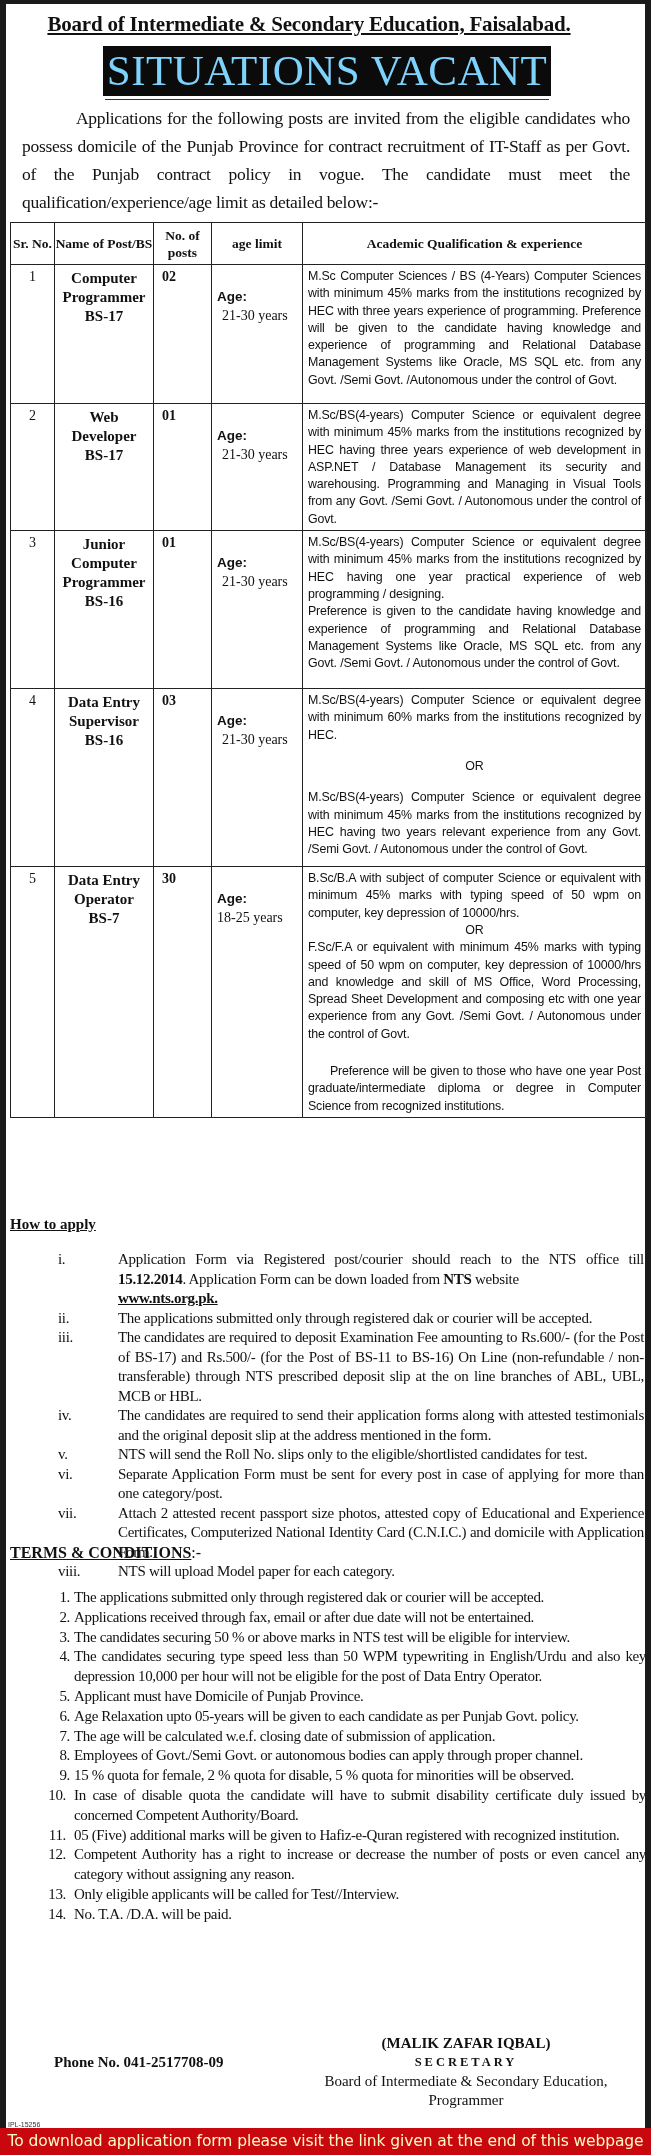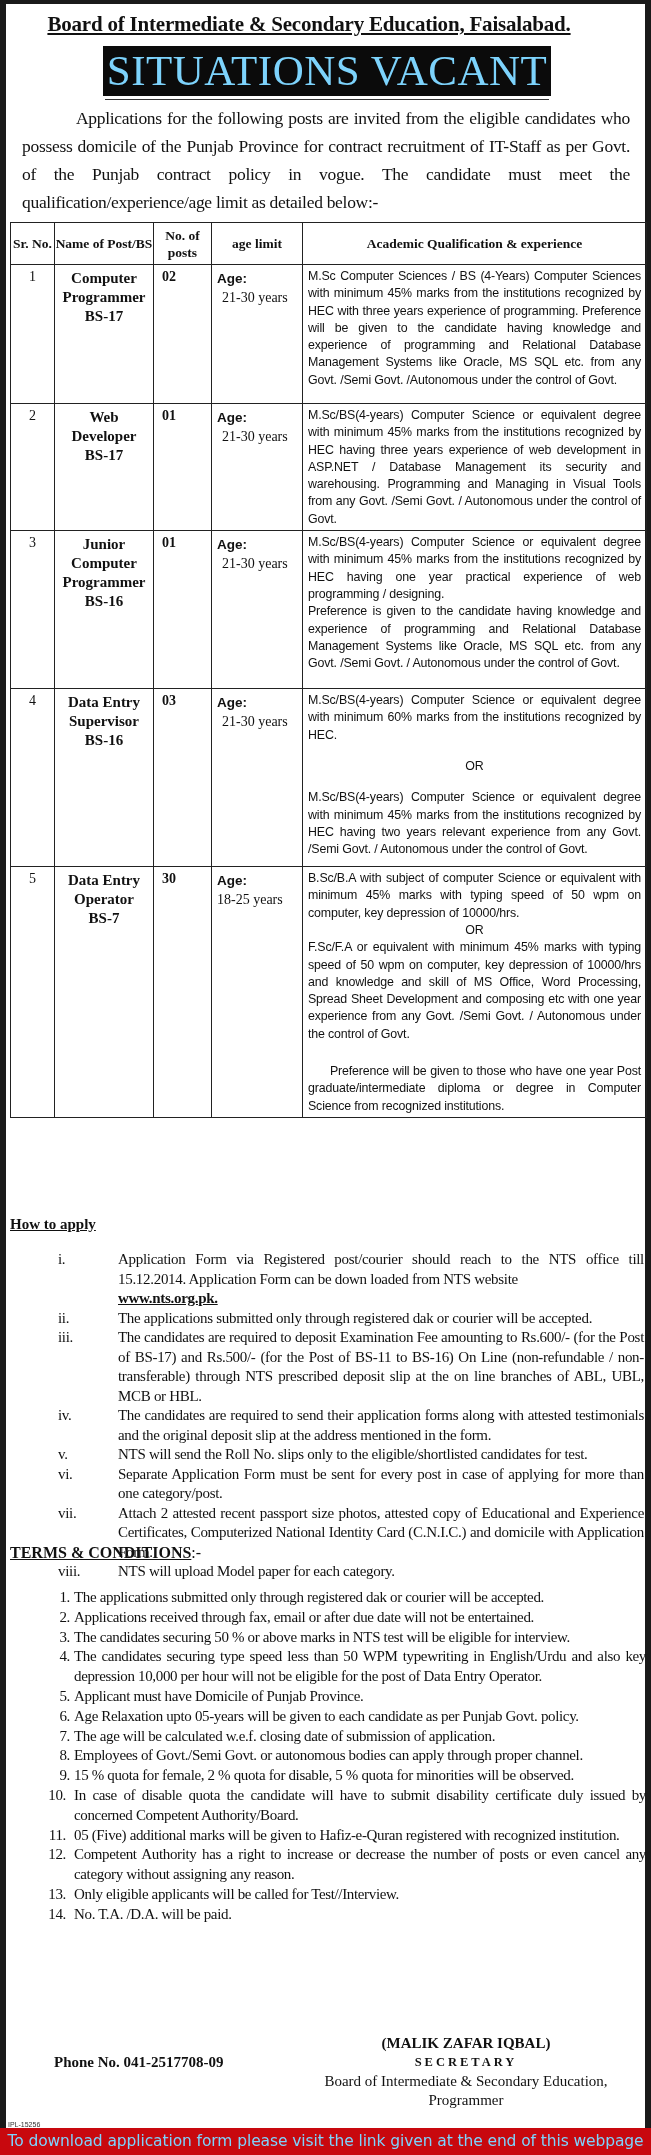--- a/index.html
+++ b/index.html
@@ -28,21 +28,21 @@
 
   table.posts {
     position: absolute; left: 4px; top: 218px; width: 637px;
     border-collapse: collapse; table-layout: fixed;
   }
   table.posts th, table.posts td { border: 1.5px solid #222; vertical-align: top; }
   table.posts th { font-weight: bold; font-size: 13.5px; line-height: 17px; height: 42px; vertical-align: middle; text-align: center; }
   td.sr { text-align: center; font-size: 14px; padding-top: 4px; }
   td.pname { font-weight: bold; font-size: 15px; line-height: 19px; padding: 4px 4px 0 4px; text-align: center; }
   td.nposts { font-weight: bold; font-size: 14px; padding: 4px 0 15px 8px; }
-  td.age { font-size: 14px; padding: 4px 0 0 5px; line-height: 19px; }
+  td.age { font-size: 14px; padding: 22px 0 0 5px; line-height: 19px; }
   td.age .age-lbl { font-weight: bold; font-family: "Liberation Sans", sans-serif; font-size: 13.5px; display: block; }
   td.age .age-val { display: block; padding-left: 5px; }
   td.qual {
     font-family: "Liberation Sans", sans-serif; font-size: 12.4px; line-height: 17.3px;
     text-align: justify; padding: 3px 5px 2px 5px; letter-spacing: -0.15px;
   }
   td.qual p { margin: 0; }
   td.qual .or { text-align: center; margin: 10px 0; }
   td.qual .or-tight { text-align: center; margin: 0; }
   td.qual .pref { text-indent: 22px; margin-top: 20px; }
@@ -64,24 +64,24 @@
   ol.terms li .num { position: absolute; left: 14px; top: 0; width: 26px; text-align: right; padding-right: 4px; }
   ol.terms li.wide .num { left: 10px; }
   .phone { position: absolute; left: 48px; top: 2050px; font-weight: bold; font-size: 15px; text-align: right; }
   .signature { position: absolute; left: 300px; top: 2030px; width: 320px; text-align: center; font-size: 15px; line-height: 19px; }
   .signature .name { font-weight: bold; }
   .signature .title { font-weight: bold; letter-spacing: 3px; font-size: 12.5px; }
   .ipl { position: absolute; left: 2px; top: 2117px; font-family: "Liberation Sans", sans-serif; font-size: 7px; color: #333; }
   .bottom-rule { position: absolute; left: -6px; top: 2124px; width: 651px; height: 4px; background: #1a1a1a; }
   .banner {
     position: absolute; left: 0; top: 2128px; width: 651px; height: 27px; background: #c8080e;
-    color: #7dd3fc; font-family: "DejaVu Sans", sans-serif; font-size: 15.5px; line-height: 27px;
+    color: #fef9c3; font-family: "DejaVu Sans", sans-serif; font-size: 15.5px; line-height: 27px;
     text-align: center; letter-spacing: -0.1px;
   }
-  b.inline { font-weight: normal; }
+  b.inline { font-weight: bold; }
   u.link { font-weight: bold; text-decoration: underline; }
 </style>
 </head>
 <body>
 
 <div class="page">
   <div class="inner">
 
     <div class="board-title">Board of Intermediate &amp; Secondary Education, Faisalabad.</div>
     <div class="vacant-box">SITUATIONS VACANT</div>

